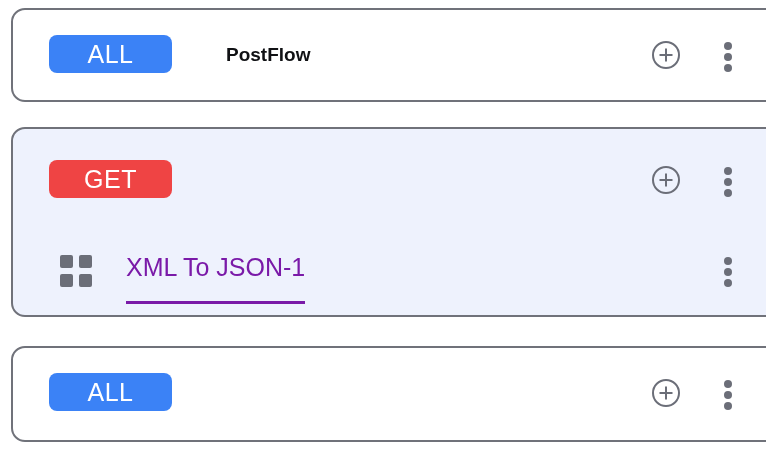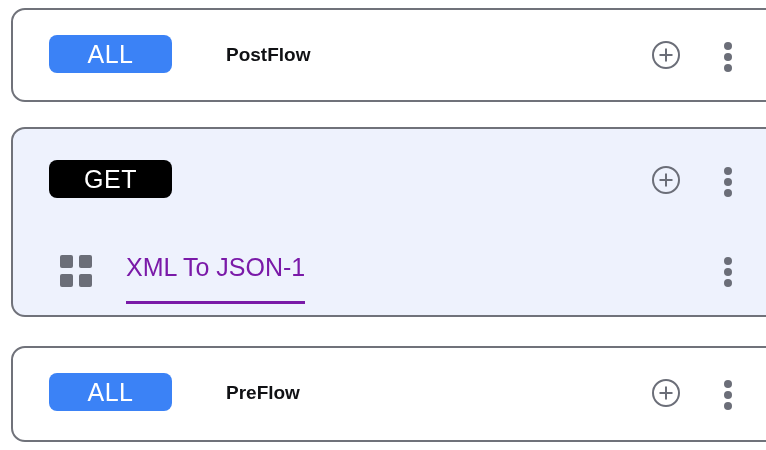--- a/index.html
+++ b/index.html
@@ -64,21 +64,21 @@
     font-size: 25px;
     font-weight: 400;
     letter-spacing: 0.5px;
     display: flex;
     align-items: center;
     justify-content: center;
     line-height: 1;
     box-sizing: border-box;
   }
   .method-badge.all { background: #3b82f6; }
-  .method-badge.get { background: #000000; }
+  .method-badge.get { background: #ef4444; }
 
   
   .flow-name {
     position: absolute;
     left: 185px;
     top: 12px;
     height: 38px;
     display: flex;
     align-items: center;
     font-size: 19px;
@@ -206,21 +206,20 @@
         <span></span>
         <span></span>
         <span></span>
       </div>
     </div>
   </div>
 
   <div class="flow-card" id="card-preflow">
     <div class="flow-row main-row">
       <div class="method-badge all">ALL</div>
-      <div class="flow-name">PreFlow</div>
       <div class="add-icon">
         <svg width="30" height="30" viewBox="0 0 30 30">
           <circle cx="15" cy="15" r="13" fill="none" stroke="#6b6e78" stroke-width="2"></circle>
           <line x1="15" y1="8.5" x2="15" y2="21.5" stroke="#6b6e78" stroke-width="2"></line>
           <line x1="8.5" y1="15" x2="21.5" y2="15" stroke="#6b6e78" stroke-width="2"></line>
         </svg>
       </div>
       <div class="kebab-icon">
         <span></span>
         <span></span>

